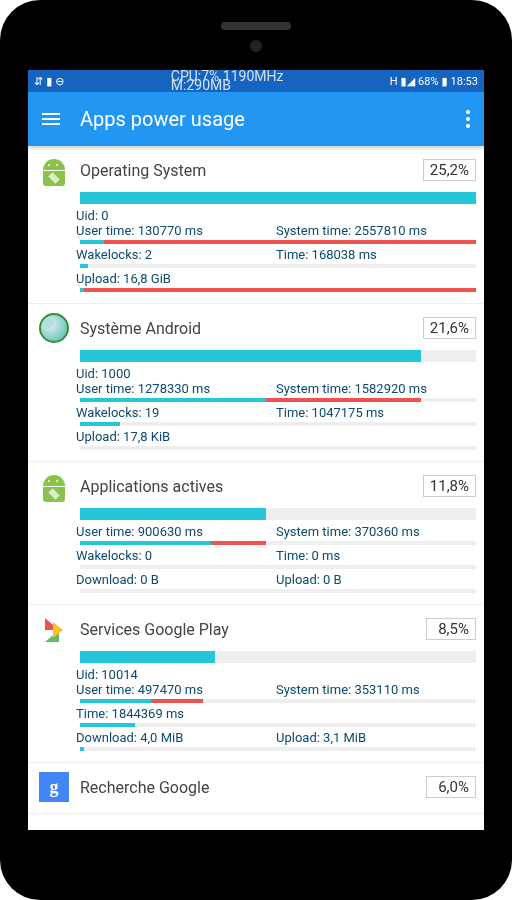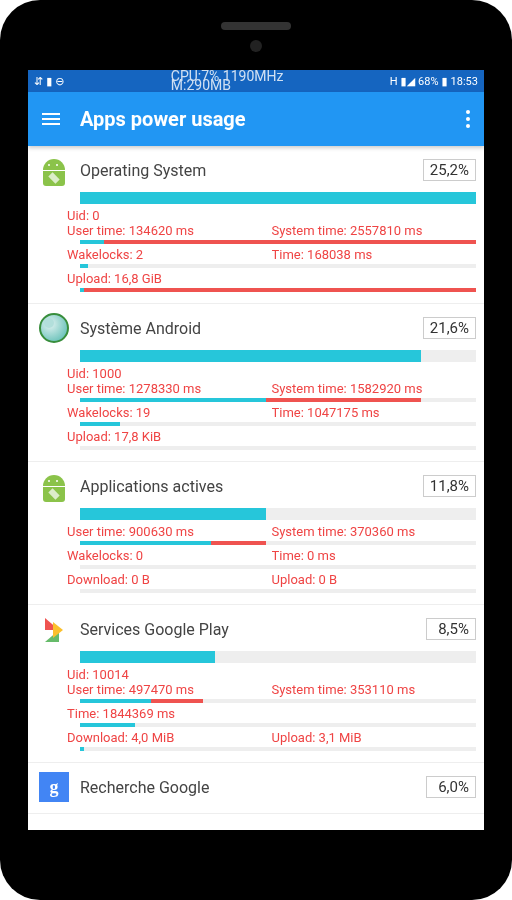--- a/index.html
+++ b/index.html
@@ -35,21 +35,21 @@
 }
 .statusbar .left { display: flex; gap: 3px; align-items: center; font-size: 11px; }
 .statusbar .center { font-size: 14px; line-height: 9px; opacity: .8; }
 .statusbar .right { display: flex; gap: 3px; align-items: center; font-size: 11px; }
 
 .appbar {
   height: 54px; background: #2196F3;
   display: flex; align-items: center; padding: 0 14px;
   color: #fff; box-shadow: 0 2px 4px rgba(0,0,0,.2);
 }
-.appbar .title { font-size: 20px; font-weight: 700; margin-left: 20px; flex: 1; }
+.appbar .title { font-size: 20px; font-weight: 400; margin-left: 20px; flex: 1; }
 .hamburger { display: flex; flex-direction: column; gap: 3px; }
 .hamburger span { width: 18px; height: 2px; background: #fff; }
 .dots { display: flex; flex-direction: column; gap: 3px; }
 .dots span { width: 4px; height: 4px; background: #fff; border-radius: 50%; }
 
 .list { height: calc(100% - 76px); overflow-y: hidden; }
 
 .item {
   border-bottom: 1px solid #eee; padding: 6px 8px 8px 8px;
 }
@@ -61,21 +61,21 @@
 .pct-box {
   border: 1px solid #ccc; padding: 1px 6px; font-size: 15px; color: #333;
   background: #fff; min-width: 50px; text-align: right;
 }
 
 .mainbar {
   height: 12px; background: #eee; margin: 4px 0 4px 44px; position: relative;
 }
 .mainbar .fill { height: 100%; background: #26C6DA; }
 
-.details { margin-left: 31px; font-size: 13px; color: #ef4444; }
+.details { margin-left: 40px; font-size: 13px; color: #0c4a6e; }
 .det-row { display: flex; }
 .det-row .col { flex: 1; white-space: nowrap; overflow: hidden; }
 
 .minibar {
   height: 4px; margin: 2px 0 3px 44px; background: #eee; display: flex;
 }
 .minibar .seg1 { background: #26C6DA; height: 100%; }
 .minibar .seg2 { background: #EF5350; height: 100%; }
 
 
@@ -152,21 +152,21 @@
       <div class="pct-box">25,2%</div>
     </div>
     <div class="mainbar">
             <div class="fill" style="width:100%"></div>
           </div>
     <div class="details">
       <div class="det-row">
               <div class="col">Uid: 0</div>
             </div>
       <div class="det-row">
-        <div class="col">User time: 134620 ms</div>
+        <div class="col">User time: 130770 ms</div>
         <div class="col">System time: 2557810 ms</div>
       </div>
     </div>
     <div class="minibar">
             <div class="seg1" style="width:6%"></div>
             <div class="seg2" style="width:94%"></div>
           </div>
     <div class="details">
       <div class="det-row">
         <div class="col">Wakelocks: 2</div>

